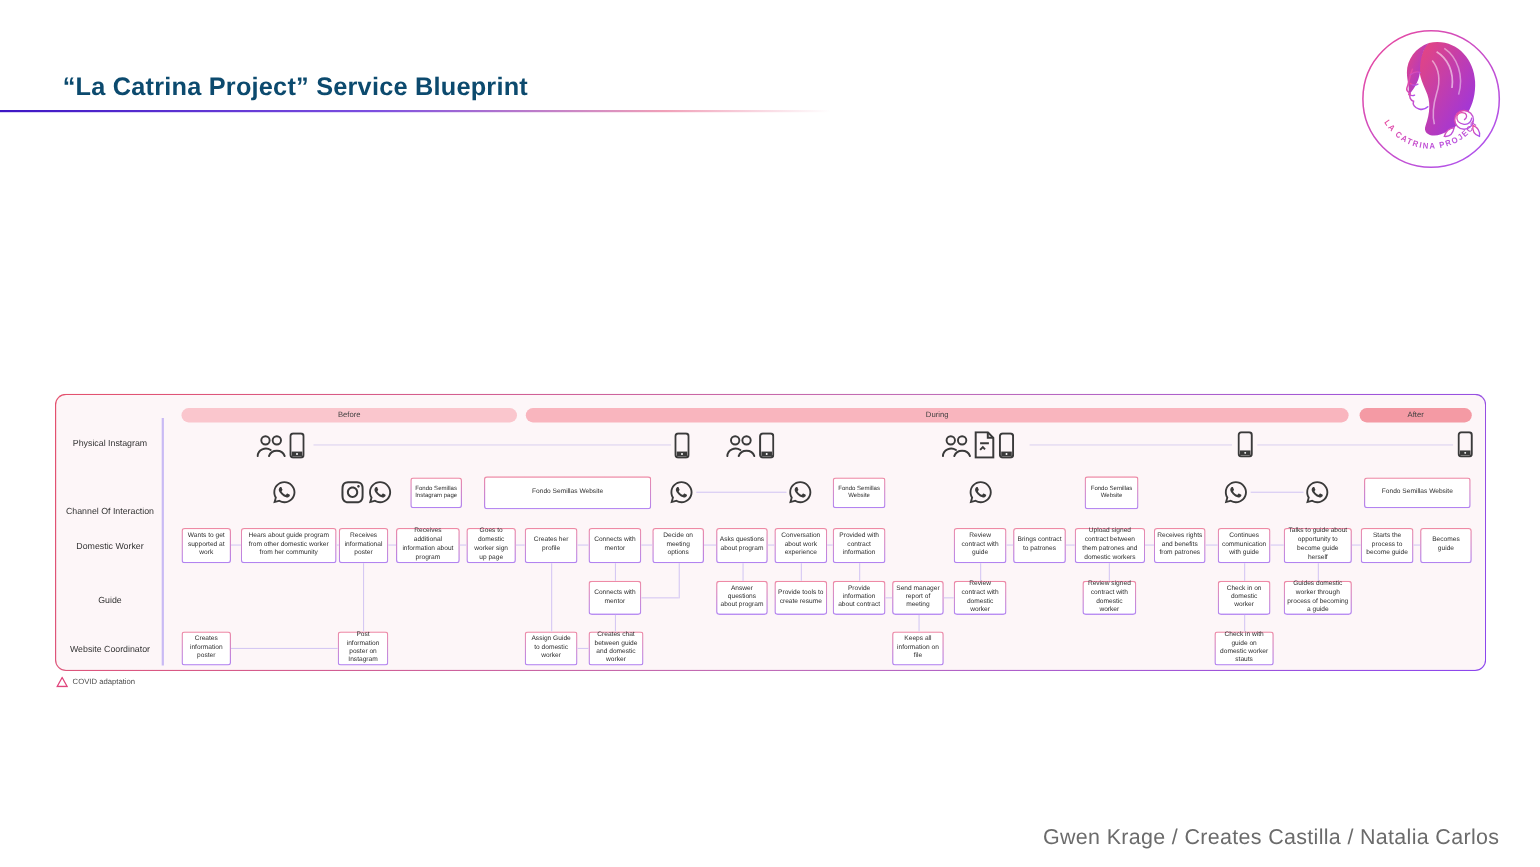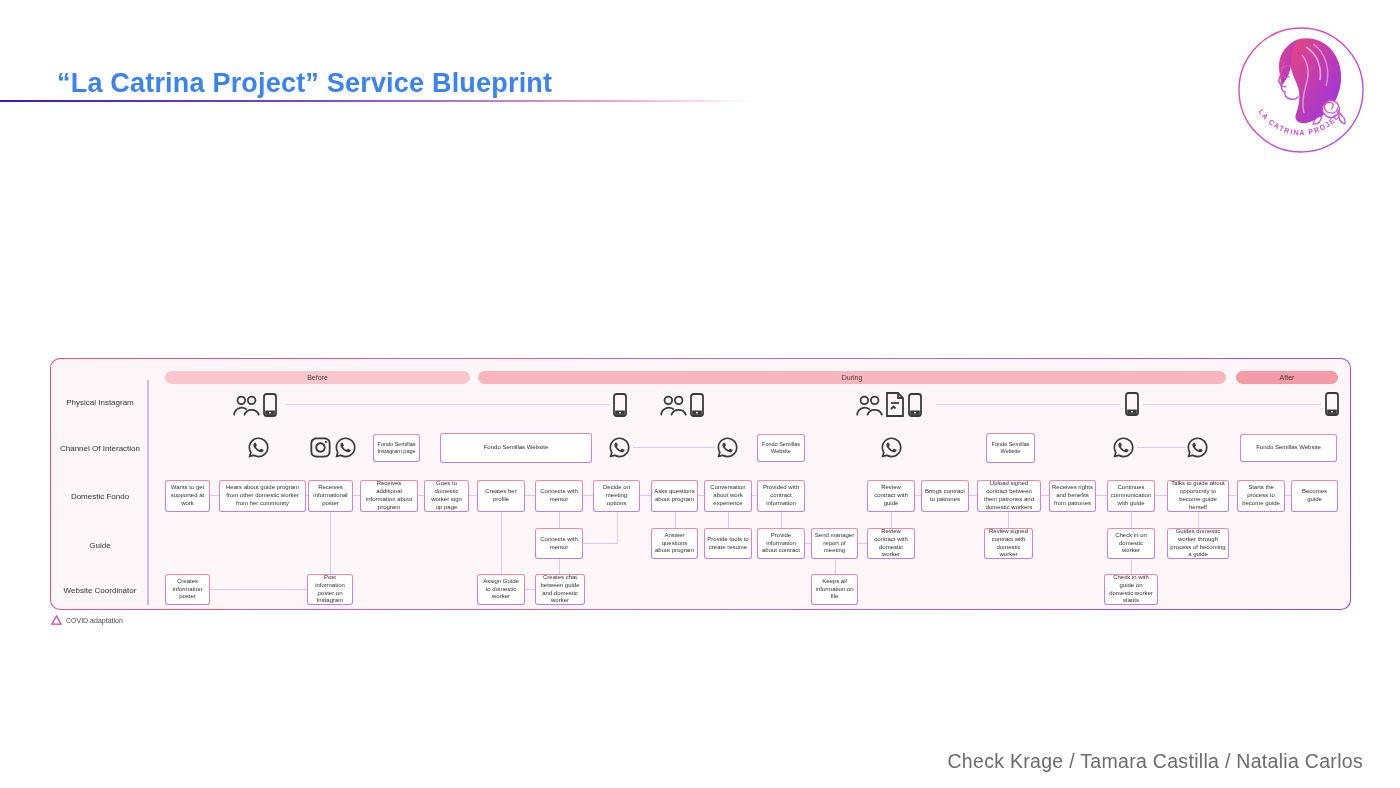--- a/index.html
+++ b/index.html
@@ -1,20 +1,20 @@
 <!DOCTYPE html>
 <html><head>
 <meta charset="utf-8">
 <style>
   html,body{margin:0;padding:0;background:#ffffff;}
   .page{position:relative;width:1400px;height:788px;background:#ffffff;overflow:hidden;
         font-family:"Liberation Sans",sans-serif;}
   .abs{position:absolute;}
   
-  .title{position:absolute;left:57px;top:50px;font-size:27px;font-weight:700;color:#3b82f6;letter-spacing:.2px;}
+  .title{position:absolute;left:57px;top:50px;font-size:23px;font-weight:700;color:#0c4a6e;letter-spacing:.2px;}
   .title-underline{position:absolute;left:0;top:100px;width:755px;height:2px;
     background:linear-gradient(90deg,#3d16c4 0%,#7c4fe0 45%,#f0a0b8 80%,rgba(250,180,195,0) 100%);}
   .intro{position:absolute;left:57px;top:181px;width:1090px;font-size:18.5px;line-height:26.5px;color:#5e5e5e;}
   
   .bp-bg{position:absolute;left:50px;top:358px;width:1299px;height:250px;border-radius:10px;
     border:1.5px solid transparent;
     background:linear-gradient(#fdf6f8,#fdf6f8) padding-box,
                linear-gradient(120deg,#e4506d,#c06db8 55%,#8b46ee) border-box;}
   .sep-v{position:absolute;left:147px;top:380px;width:1.5px;height:225px;background:#c9baf4;}
   .pill{position:absolute;height:13px;border-radius:7px;display:flex;align-items:center;justify-content:center;
@@ -80,22 +80,22 @@
 
   <section style="position:absolute;inset:0;">
     <div class="bp-bg"></div>
     <div class="sep-v"></div>
 
     <div class="pill" style="left:165px;top:371px;width:305px;background:#fac6cd">Before</div>
     <div class="pill" style="left:478px;top:371px;width:748px;background:#f9b5be">During</div>
     <div class="pill" style="left:1236px;top:371px;width:102px;background:#f49aa4">After</div>
 
     <div class="row-label" style="top:398px">Physical Instagram</div>
-    <div class="row-label" style="top:444px">Channel Of Interaction</div>
-    <div class="row-label" style="top:492px">Domestic Fondo</div>
+    <div class="row-label" style="top:460px">Channel Of Interaction</div>
+    <div class="row-label" style="top:492px">Domestic Worker</div>
     <div class="row-label" style="top:541px">Guide</div>
     <div class="row-label" style="top:586px">Website Coordinator</div>
 
     <svg class="icon" style="left:233px;top:395px" width="27" height="21" viewBox="0 0 34 26">
       <g fill="none" stroke="#3a3a3a" stroke-width="2.2" stroke-linecap="round">
         <circle cx="10.5" cy="6.5" r="4.8"></circle>
           <circle cx="23.5" cy="6.5" r="4.8"></circle>
         <path d="M1.5 24.5 a9.5 9 0 0 1 15 -7"></path>
           <path d="M14.5 24.5 a9.5 9 0 0 1 18 0"></path>
       </g>
@@ -269,15 +269,15 @@
     <div class="vline" style="left:1198px;top:512px;height:16px"></div>
 
     <div class="legend">
       <svg width="11" height="10" viewBox="0 0 12 11">
         <path d="M6 1 L11 10 H1 Z" fill="none" stroke="#e0447c" stroke-width="1.3"></path>
       </svg>
       <span>COVID adaptation</span>
     </div>
   </section>
 
-  <div class="credits">Check Krage / Tamara Castilla / Natalia Carlos</div>
+  <div class="credits">Gwen Krage / Creates Castilla / Natalia Carlos</div>
 
 </div>
 
 </body></html>

